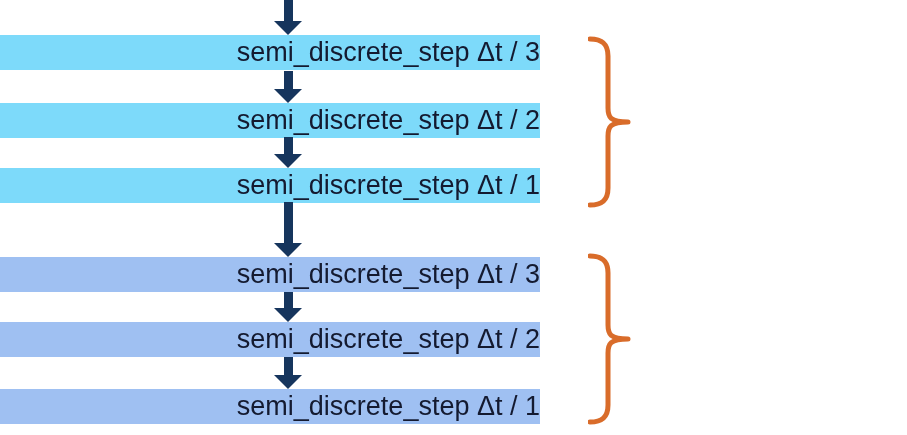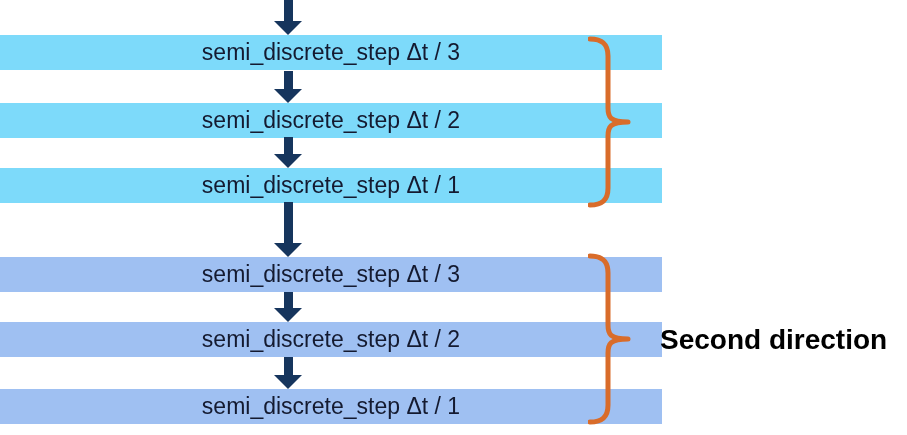--- a/index.html
+++ b/index.html
@@ -11,25 +11,25 @@
   .canvas {
     position: relative;
     width: 907px;
     height: 435px;
     background: var(--bg, #ffffff);
     overflow: hidden;
   }
   .step-box {
     position: absolute;
     left: 0;
-    width: 662px;
+    width: 540px;
     height: 35px;
     line-height: 35px;
-    text-align: center;
-    font-size: 23px;
+    text-align: right;
+    font-size: 27px;
     color: var(--step-text, #141a30);
     white-space: nowrap;
   }
   .group1-box { background: var(--group1-box, #7ddafa); }
   .group2-box { background: var(--group2-box, #9fc0f2); }
 
   .arrow {
     position: absolute;
     left: 274px;
     width: 28px;
@@ -128,15 +128,14 @@
 
   <svg class="bracket bracket-1" viewBox="0 0 44 172">
     <path d="M 2 3 C 14 3, 20 8, 20 20 L 20 72 C 20 81, 22 86, 40 86 C 22 86, 20 91, 20 100 L 20 152 C 20 164, 14 169, 2 169"></path>
   </svg>
 
   <svg class="bracket bracket-2" viewBox="0 0 44 172">
     <path d="M 2 3 C 14 3, 20 8, 20 20 L 20 72 C 20 81, 22 86, 40 86 C 22 86, 20 91, 20 100 L 20 152 C 20 164, 14 169, 2 169"></path>
   </svg>
 
 
-  <div class="group-label group-label-2">Second direction</div>
 
 </div>
 
 </body></html>

